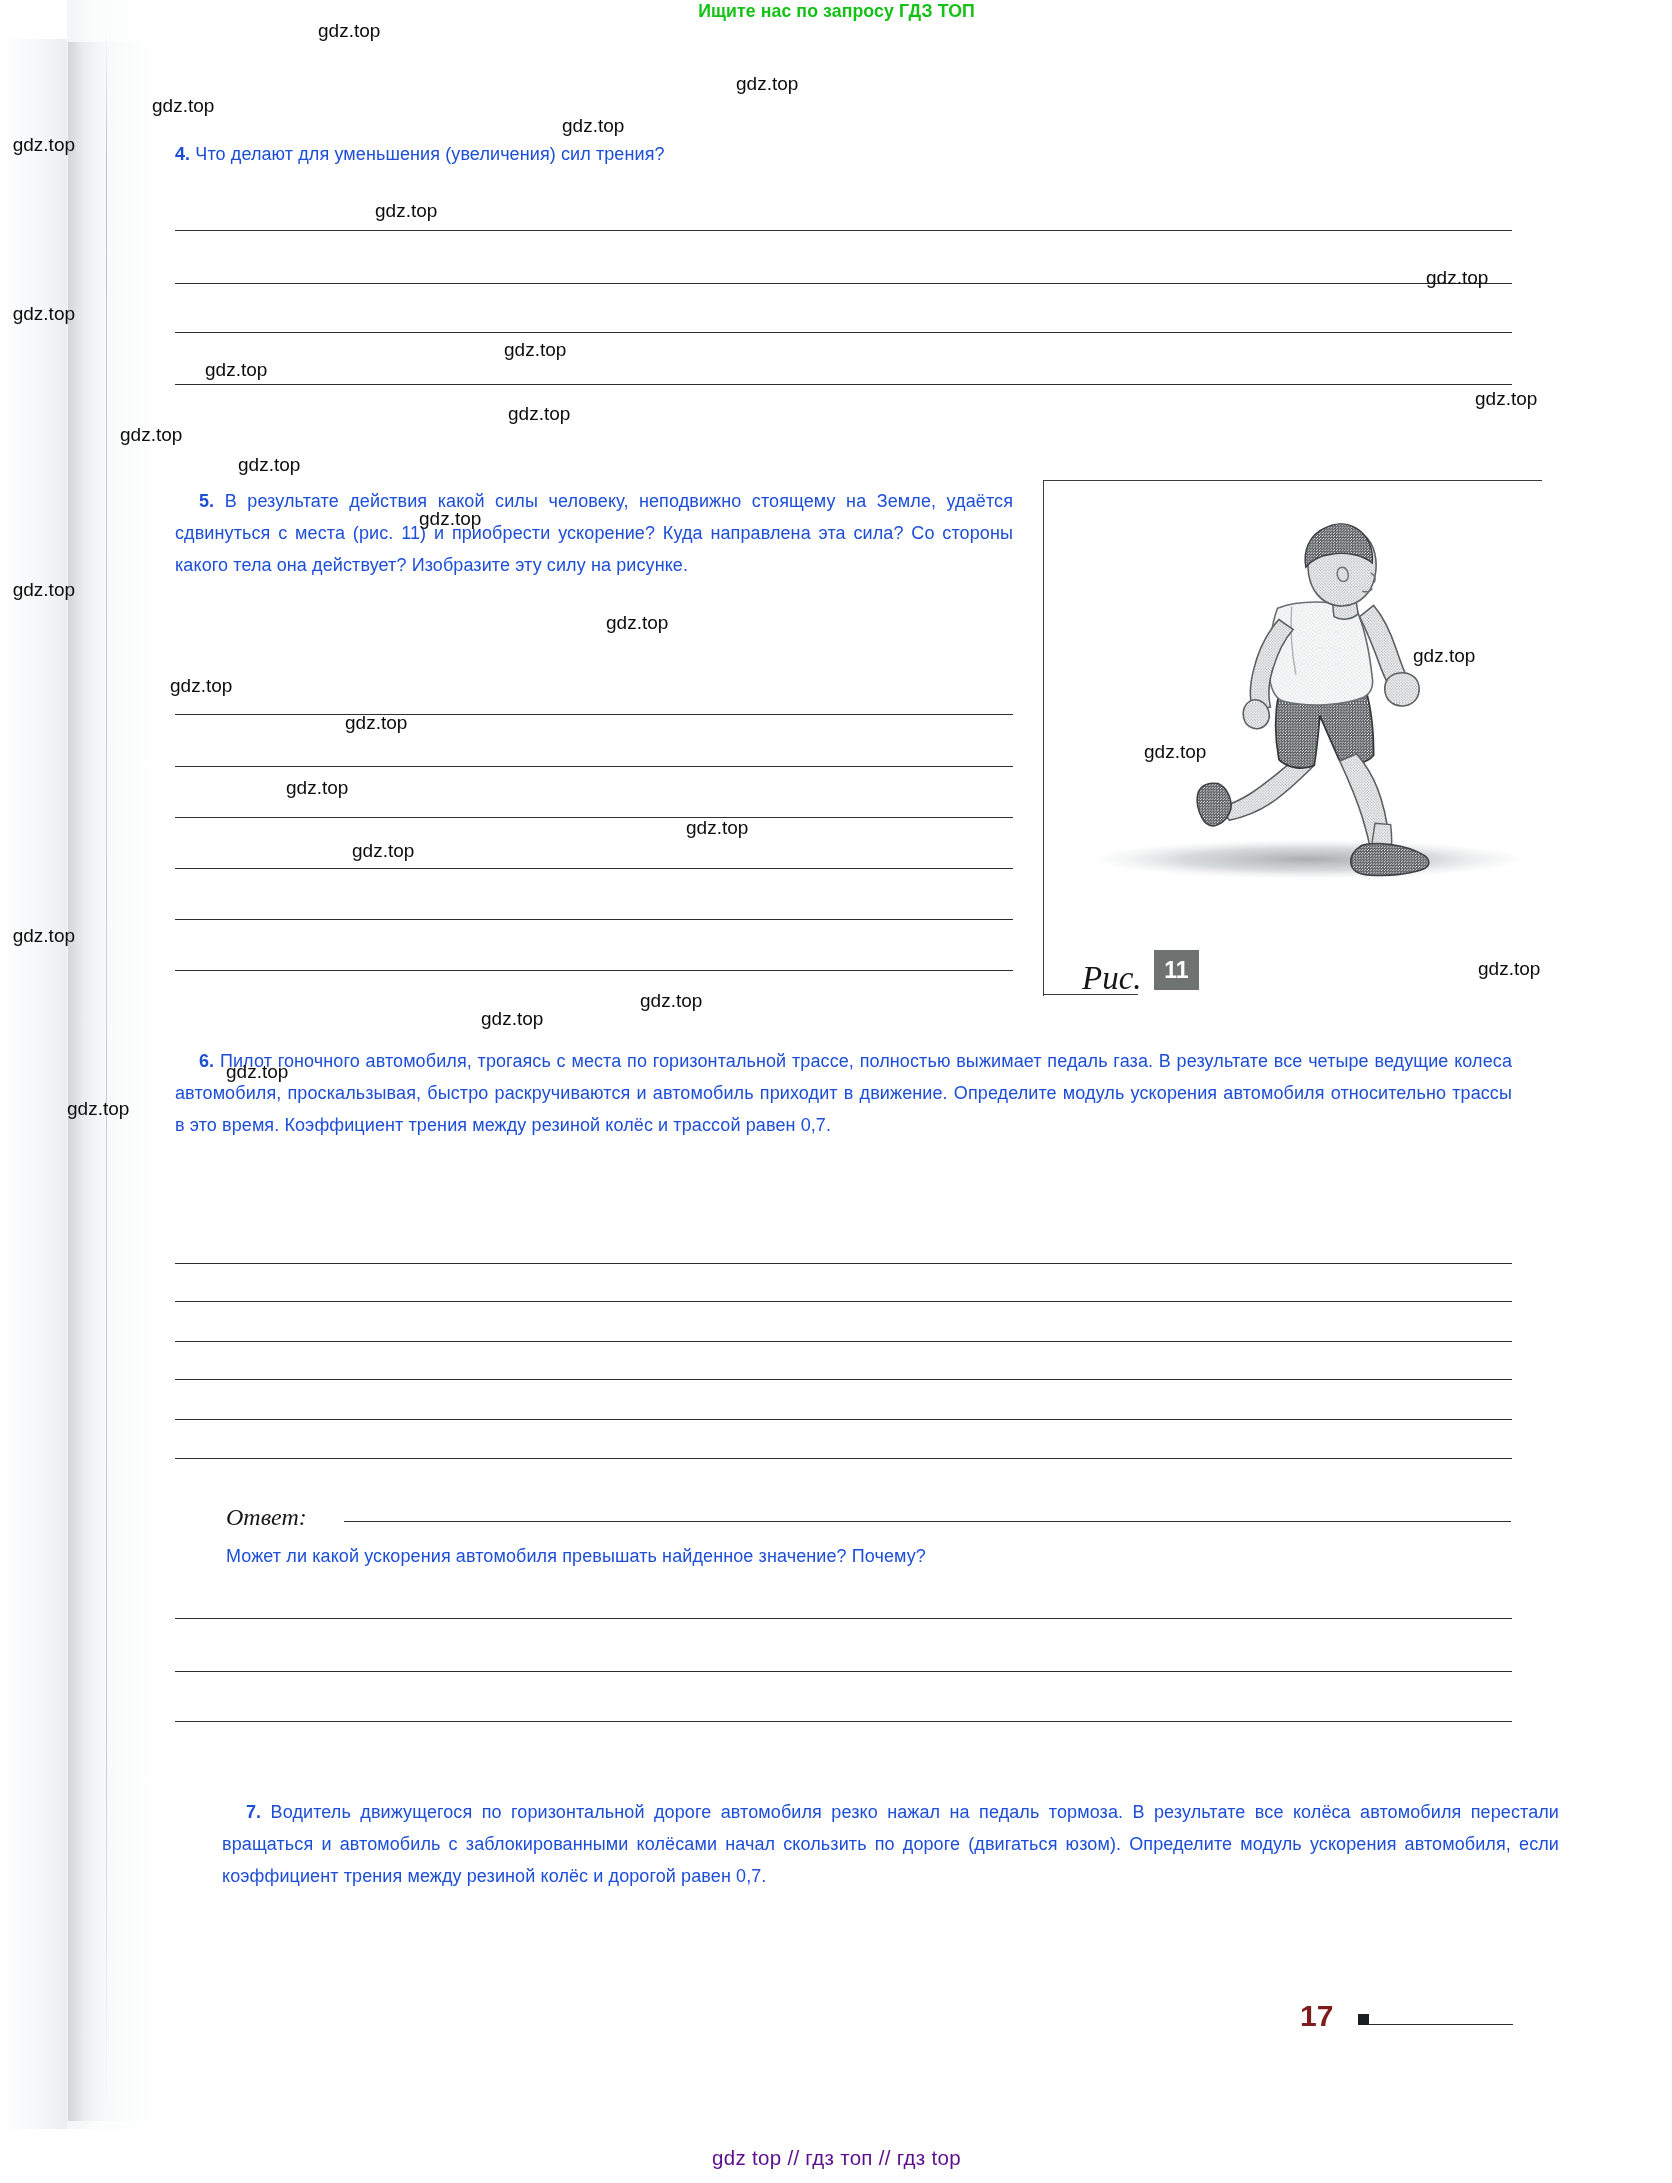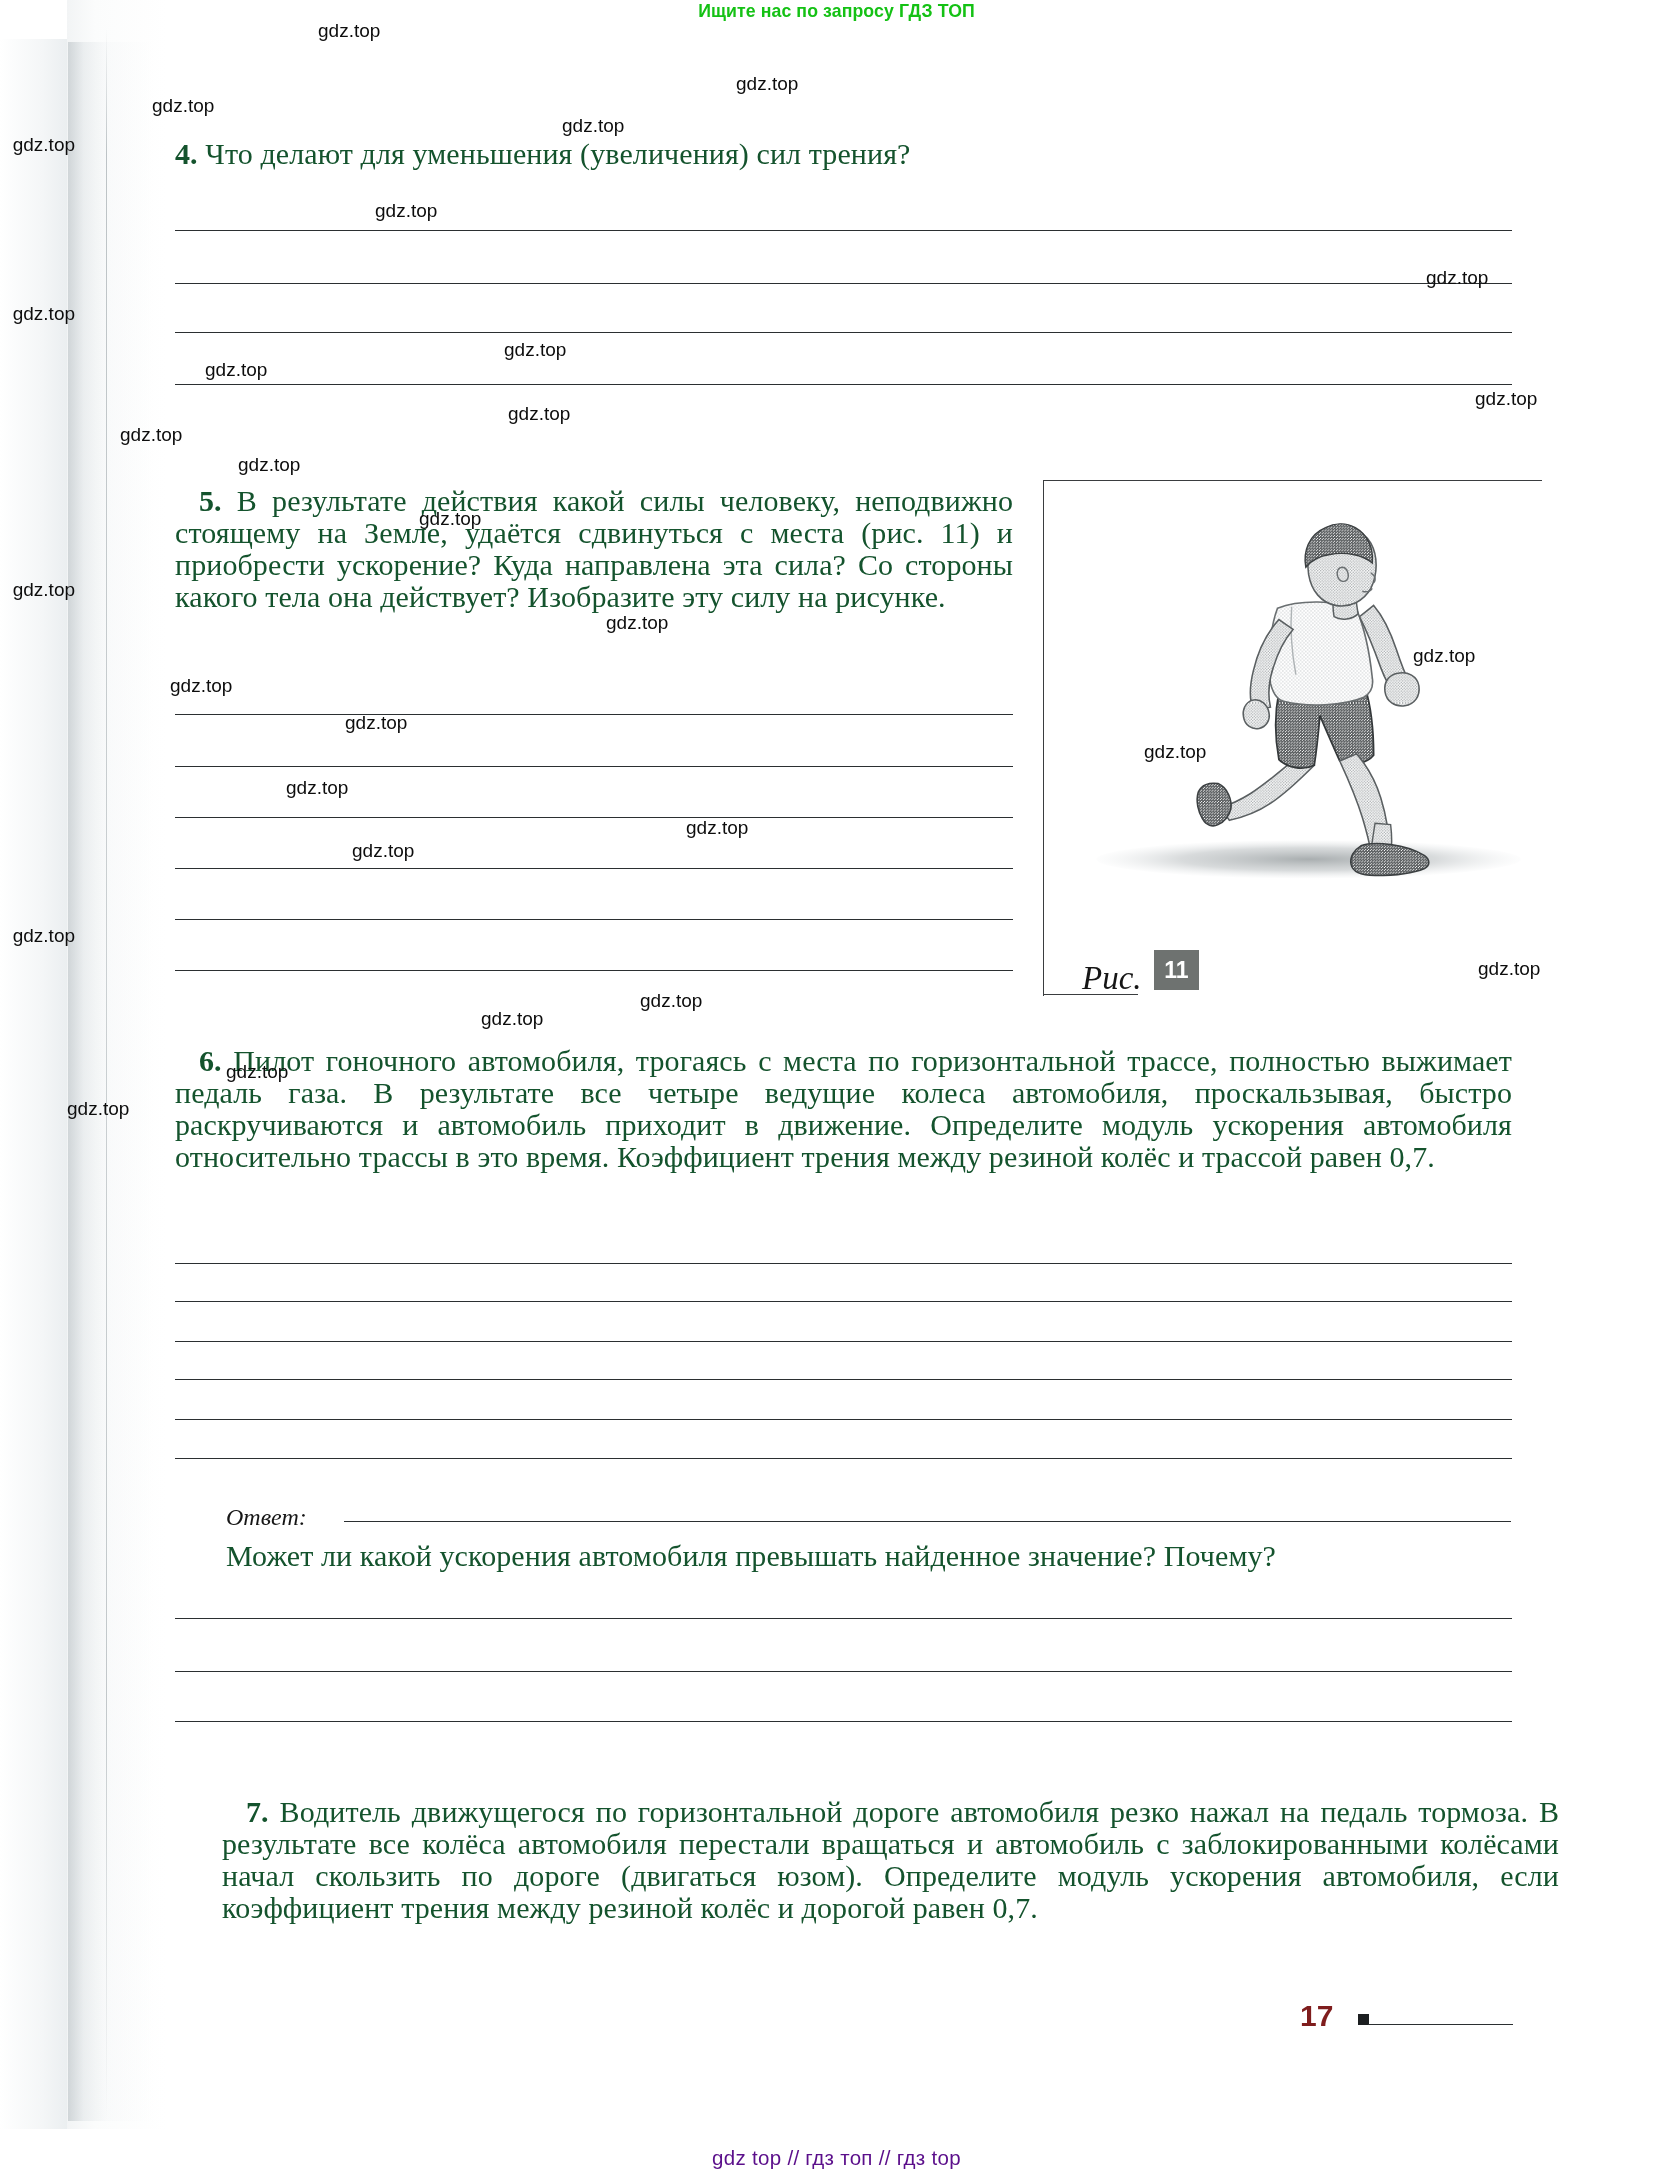--- a/index.html
+++ b/index.html
@@ -84,23 +84,23 @@
     text-align: center;
     color: #5b0f8b;
     font-family: "Liberation Sans", sans-serif;
     font-size: 20.5px;
     letter-spacing: 0.3px;
   }
 
   
   .qtext {
     position: absolute;
-    color: #14532d;
-    font-family: Liberation Serif, serif;
-    font-size: 30px;
+    color: #1d4ed8;
+    font-family: Liberation Sans, sans-serif;
+    font-size: 18px;
     line-height: 32px;
     text-align: justify;
     letter-spacing: 0.1px;
   }
   .qtext b { font-weight: bold; }
 
   
   .rule {
     position: absolute;
     height: 0;

